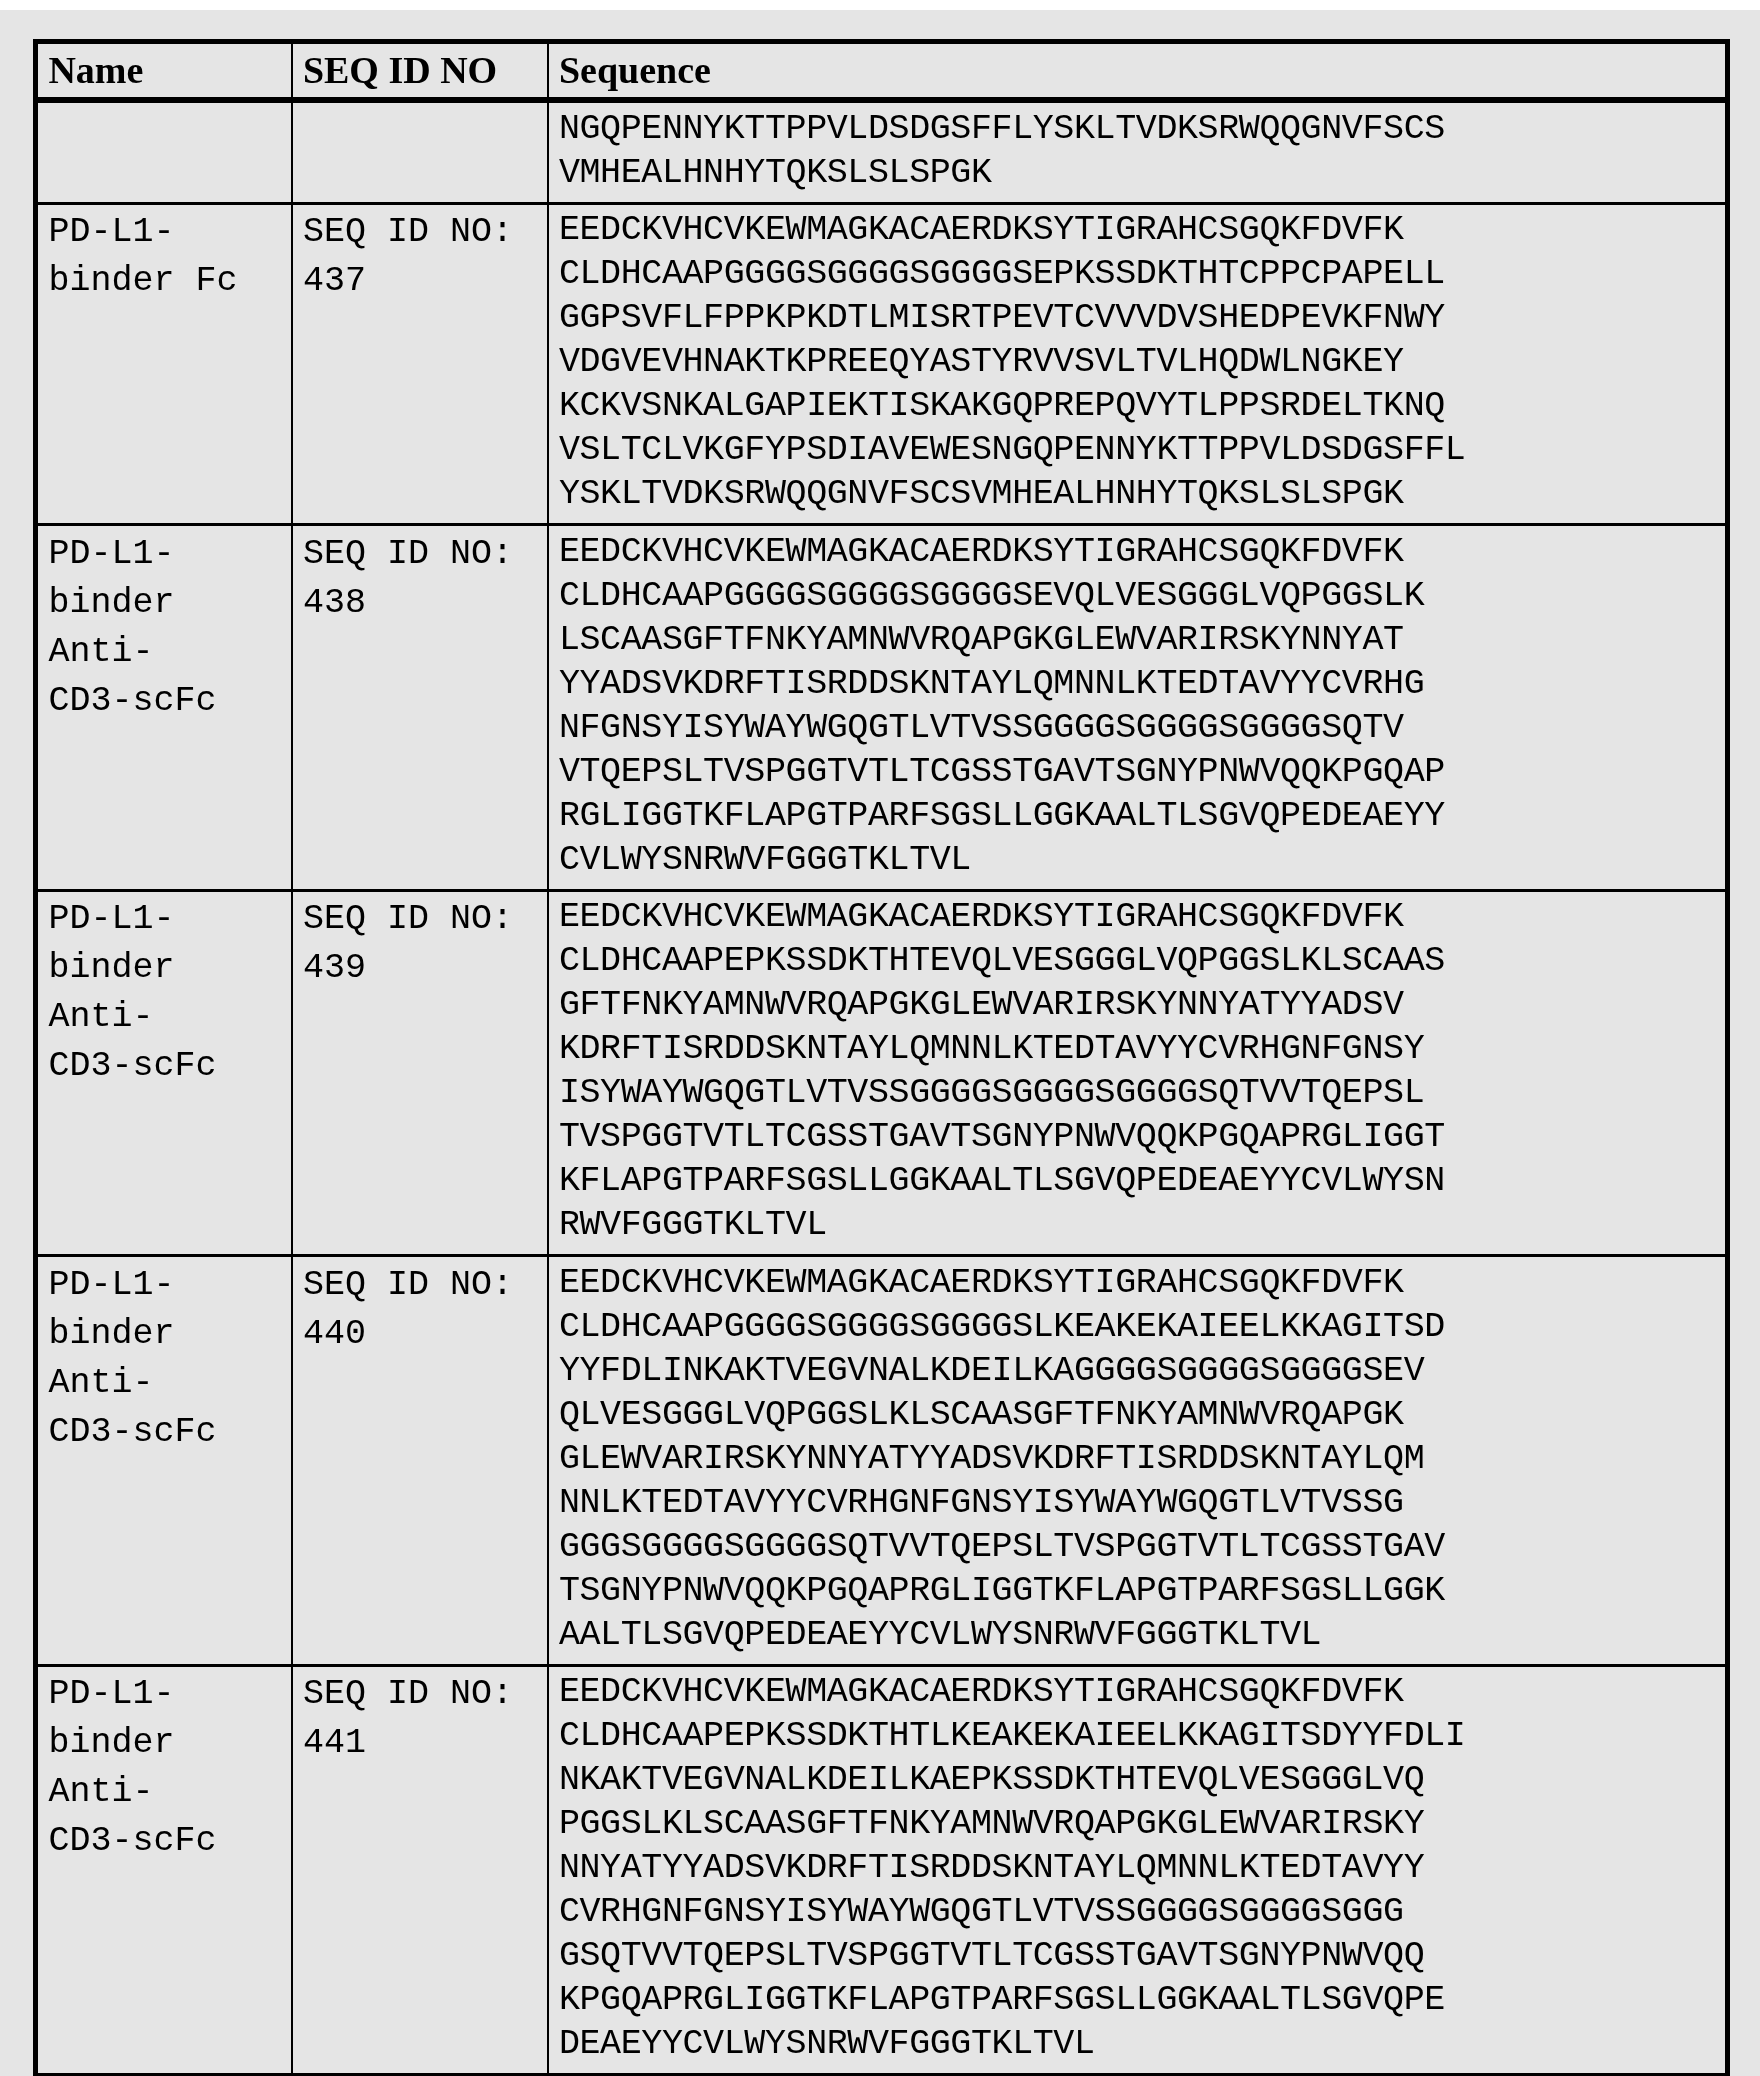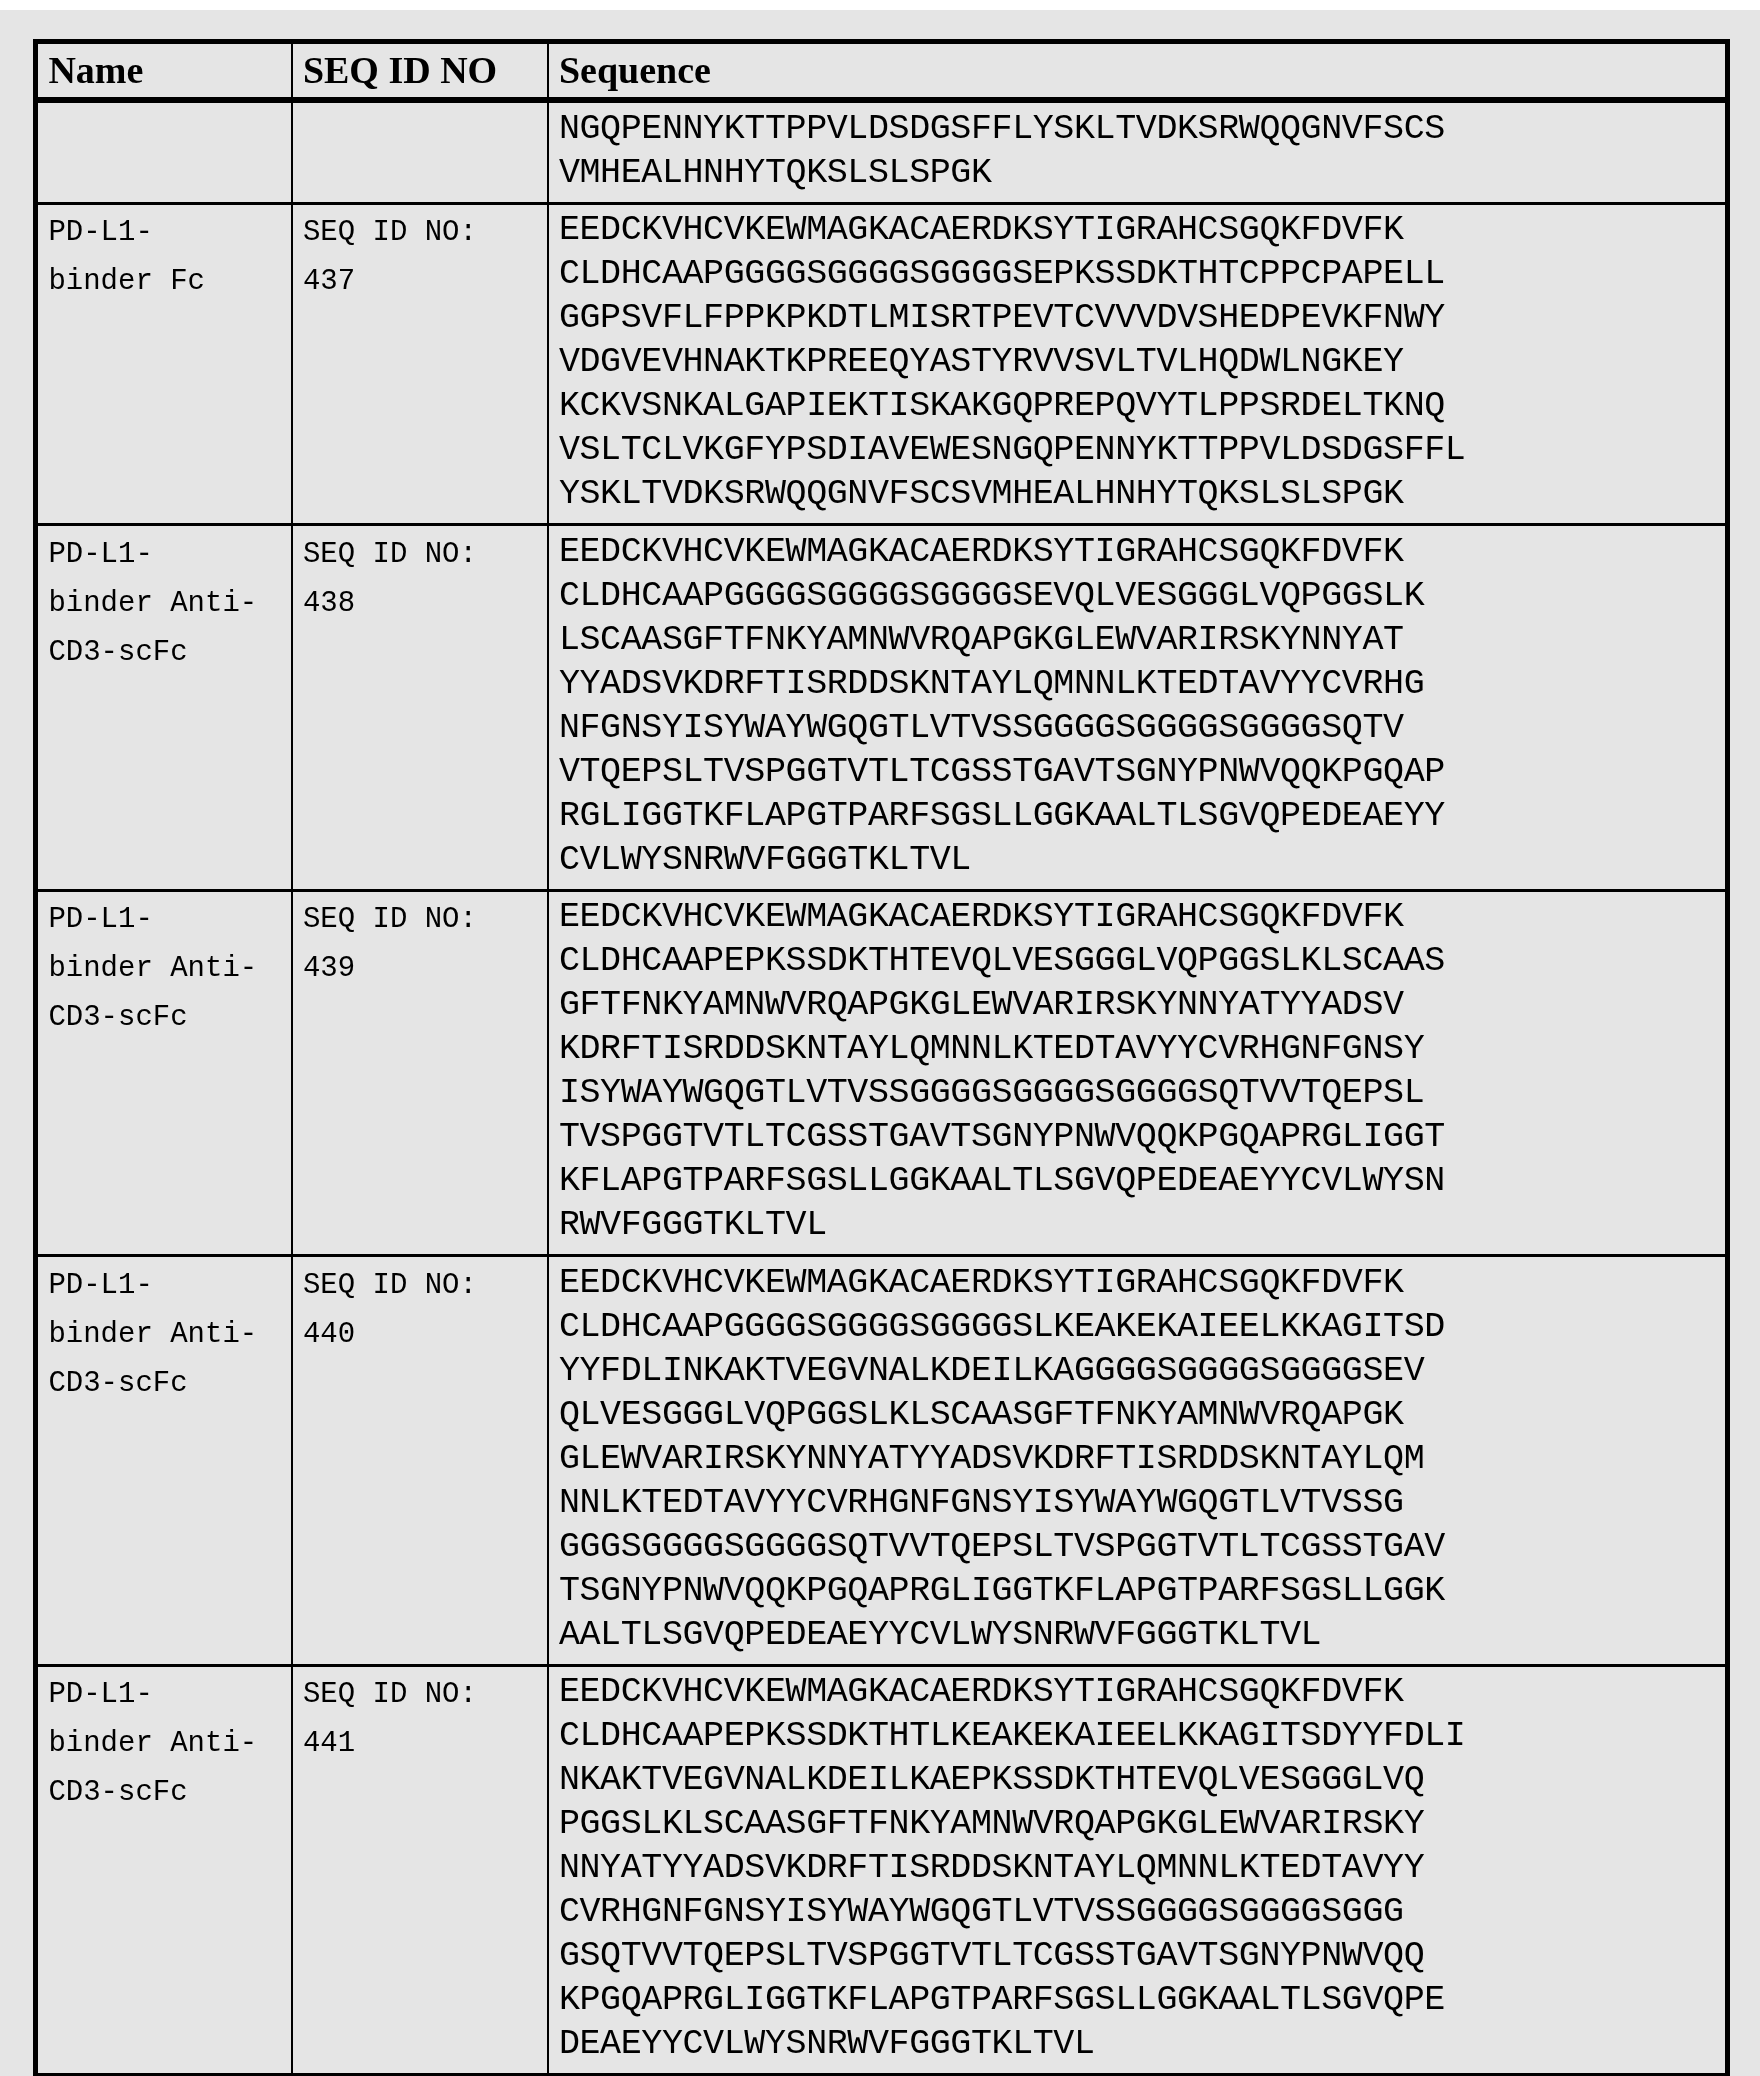--- a/index.html
+++ b/index.html
@@ -40,21 +40,21 @@
     font-size: 38px;
     line-height: 48px;
     padding-top: 1.7px;
     padding-bottom: 3.5px;
   }
   tbody td {
     border-top: 3.5px solid #000000;
     font-family: Liberation Mono, monospace;
   }
   td.name-cell, td.seqid-cell {
-    font-size: 29px;
+    font-size: 35px;
     line-height: 49px;
     white-space: pre-line;
   }
   td.seq-cell {
     font-size: 35px;
     line-height: 44px;
     white-space: pre;
     letter-spacing: -0.4px;
   }
 </style>

